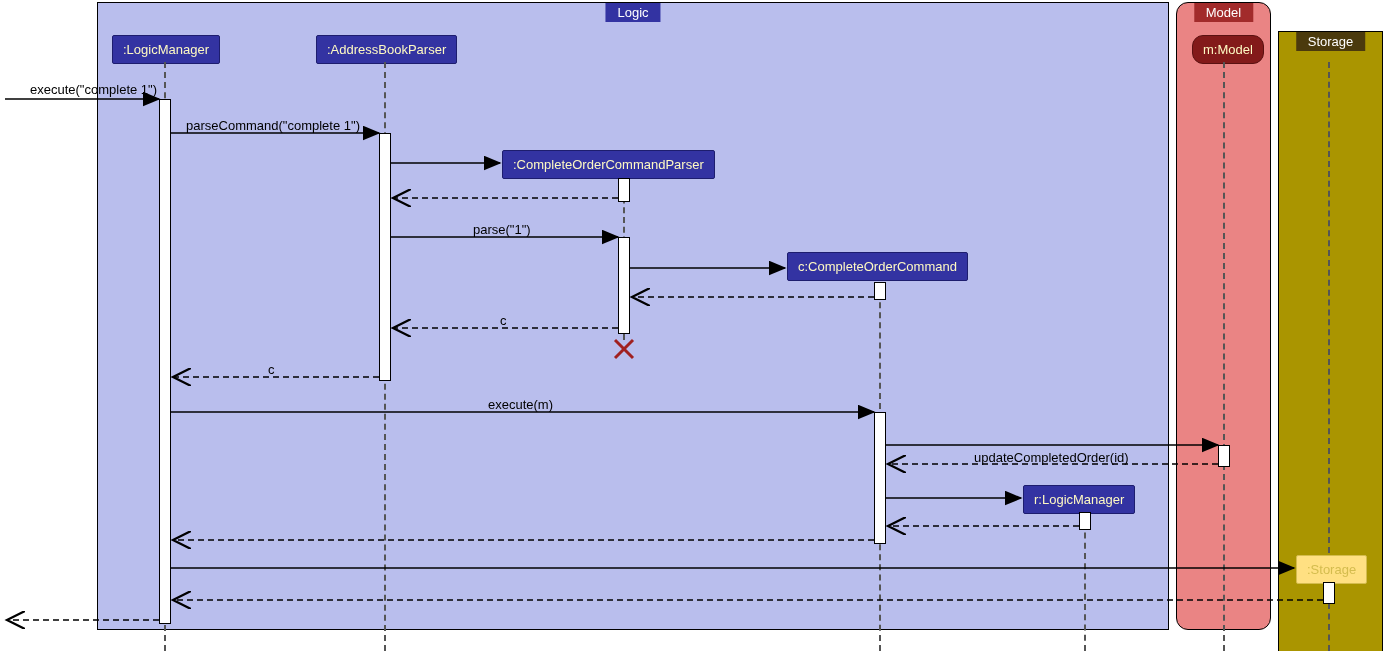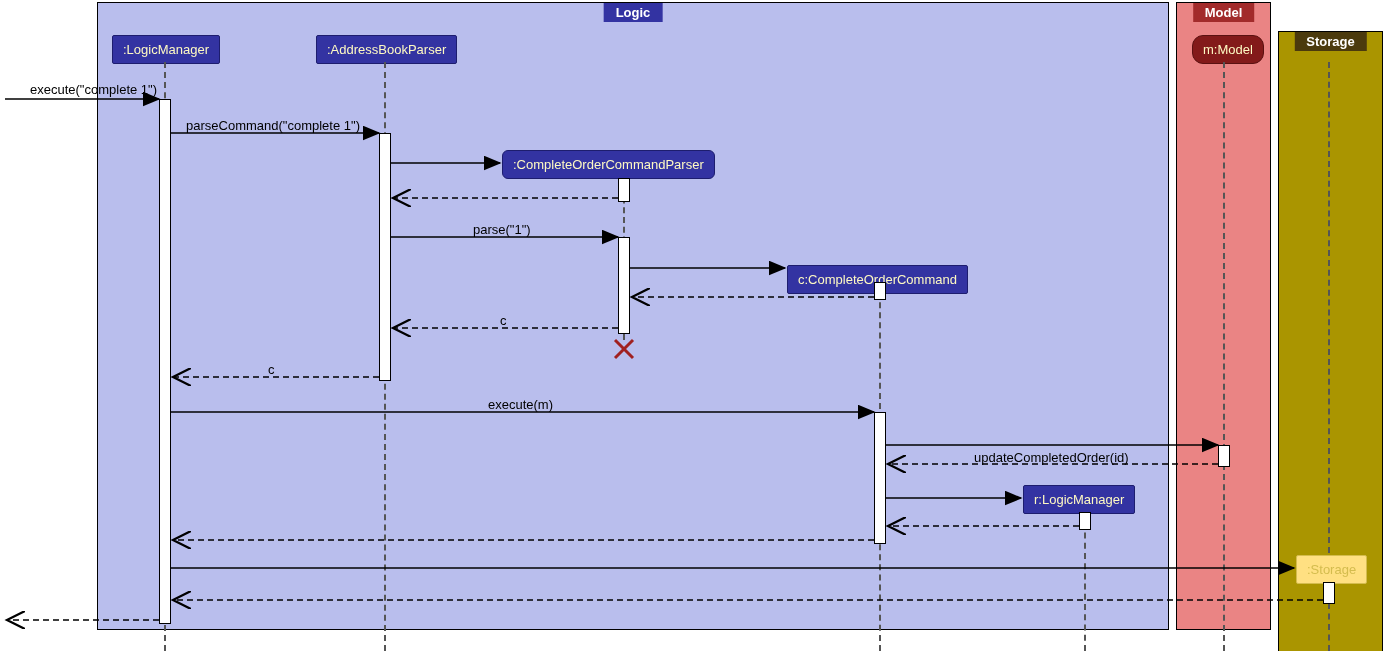--- a/index.html
+++ b/index.html
@@ -15,27 +15,27 @@
   .frame {
     position: absolute;
     border: 1px solid #000;
   }
   .frame-header {
     position: absolute;
     top: 0;
     left: 50%;
     transform: translateX(-50%);
     color: #fff;
-    font-weight: bold;
+    font-weight: normal;
     padding: 2px 12px;
     font-size: 13px;
   }
   .logic-frame { left: 97px; top: 2px; width: 1072px; height: 628px; background: #B9BEED; }
   .logic-header { background: #3333A2; }
-  .model-frame { left: 1176px; top: 2px; width: 95px; height: 628px; background: #EA8484; }
+  .model-frame { left: 1176px; top: 2px; width: 95px; height: 628px; background: #EA8484; border-radius: 12px; }
   .model-header { background: #A22B2B; }
   .storage-frame { left: 1278px; top: 2px; width: 105px; height: 628px; background: #AA9500; margin-top: 29px; }
   .storage-header { background: #4B3A0D; }
   .participant {
     position: absolute;
     background: #3333A2;
     color: #fef9c3;
     border: 1px solid #1d1d6e;
     padding: 6px 10px;
     border-radius: 2px;
@@ -73,22 +73,22 @@
 </div>
 <div class="frame model-frame">
   <div class="frame-header model-header">Model</div>
 </div>
 <div class="frame storage-frame">
   <div class="frame-header storage-header">Storage</div>
 </div>
 
 <div class="participant" style="left:112px; top:35px;">:LogicManager</div>
 <div class="participant" style="left:316px; top:35px;text-align:center;">:AddressBookParser</div>
-<div class="participant" style="left:502px; top:150px;border-radius:6px;">:CompleteOrderCommandParser</div>
-<div class="participant" style="left:787px; top:265px;">c:CompleteOrderCommand</div>
+<div class="participant" style="left:502px; top:150px;">:CompleteOrderCommandParser</div>
+<div class="participant" style="left:787px; top:252px;">c:CompleteOrderCommand</div>
 <div class="participant" style="left:1023px; top:485px;">r:LogicManager</div>
 <div class="participant model" style="left:1192px; top:35px;">m:Model</div>
 <div class="participant storage" style="left:1296px; top:555px;">:Storage</div>
 
 <div class="lifeline" style="left:164px; top:62px; height:589px;"></div>
 <div class="lifeline" style="left:384px; top:62px; height:589px;"></div>
 <div class="lifeline" style="left:623px; top:178px; height:162px;"></div>
 <div class="lifeline" style="left:879px; top:282px; height:369px;"></div>
 <div class="lifeline" style="left:1084px; top:512px; height:139px;"></div>
 <div class="lifeline" style="left:1223px; top:62px; height:589px;"></div>

